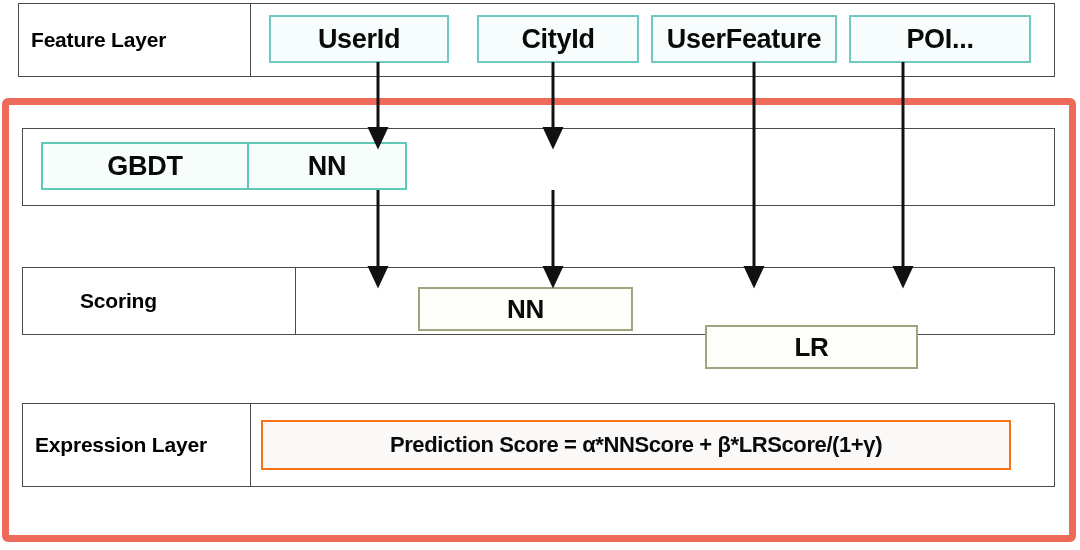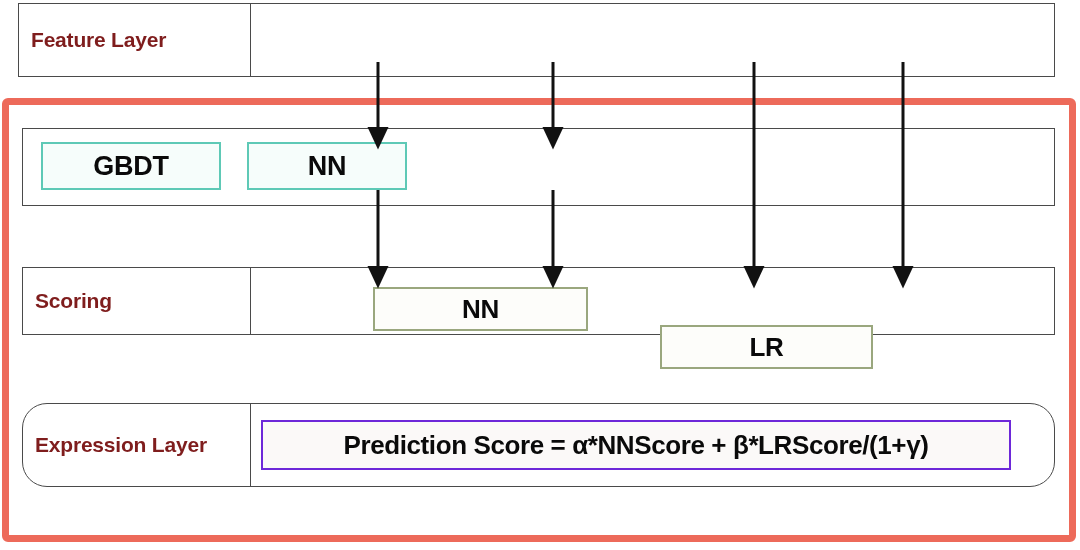--- a/index.html
+++ b/index.html
@@ -45,21 +45,21 @@
     align-items: stretch;
   }
   .row-label {
     box-sizing: border-box;
     border-right: 1.5px solid #4a4a4a;
     display: flex;
     align-items: center;
     padding-left: 12px;
     font-size: 21px;
     font-weight: bold;
-    color: #7f1d1d;
+    color: #000000;
     letter-spacing: -0.2px;
     flex: 0 0 auto;
     text-align: right;
   }
   .row-body {
     position: relative;
     flex: 1 1 auto;
   }
 
   
@@ -86,23 +86,23 @@
     font-size: 27px;
     letter-spacing: -0.3px;
   }
   .node-scoring {
     border: 2px solid #9aa77e;
     background: #fdfdfa;
     font-size: 26px;
     letter-spacing: -0.3px;
   }
   .node-expression {
-    border: 2px solid #6d28d9;
+    border: 2px solid #f97316;
     background: #fbf9f8;
-    font-size: 26px;
+    font-size: 22px;
     letter-spacing: -0.4px;
   }
 
   
   .arrow-layer {
     position: absolute;
     left: 0; top: 0;
     width: 1080px;
     height: 550px;
     pointer-events: none;
@@ -110,38 +110,44 @@
 </style>
 </head>
 <body>
 
 <div class="canvas">
 
   <div class="highlight-frame"></div>
 
   <div class="row" style="left:18px; top:3px; width:1037px; height:74px;">
     <div class="row-label" style="width:232px;">Feature Layer</div>
+    <div class="row-body">
+      <div class="node node-feature" style="left:18px; top:11px; width:180px; height:48px;">UserId</div>
+      <div class="node node-feature" style="left:226px; top:11px; width:162px; height:48px;">CityId</div>
+      <div class="node node-feature" style="left:400px; top:11px; width:186px; height:48px;">UserFeature</div>
+      <div class="node node-feature" style="left:598px; top:11px; width:182px; height:48px;">POI...</div>
+    </div>
   </div>
 
   <div class="row" style="left:22px; top:128px; width:1033px; height:78px;">
     <div class="row-body">
-      <div class="node node-transform" style="left:18px; top:13px; width:180px; height:48px;">GBDT</div>
+      <div class="node node-transform" style="left:18px; top:13px; width:208px; height:48px;">GBDT</div>
       <div class="node node-transform" style="left:224px; top:13px; width:160px; height:48px;">NN</div>
     </div>
   </div>
 
-  <div class="row" style="left:22px; top:267px; width:1033px; height:68px;">
+  <div class="row" style="left:22px; top:267px; width:1033px; height:68px;padding-left:45px;">
     <div class="row-label" style="width:228px;">Scoring</div>
     <div class="row-body">
       <div class="node node-scoring" style="left:122px; top:19px; width:215px; height:44px;">NN</div>
       <div class="node node-scoring" style="left:409px; top:19px; width:213px; height:44px;margin-top:38px;">LR</div>
     </div>
   </div>
 
-  <div class="row" style="left:22px; top:403px; width:1033px; height:84px;border-radius:25px;">
+  <div class="row" style="left:22px; top:403px; width:1033px; height:84px;">
     <div class="row-label" style="width:228px;">Expression Layer</div>
     <div class="row-body">
       <div class="node node-expression" style="left:10px; top:16px; width:750px; height:50px;">Prediction Score = α*NNScore + β*LRScore/(1+γ)</div>
     </div>
   </div>
 
   <svg class="arrow-layer" viewBox="0 0 1080 550" width="1080" height="550">
     <defs>
       <marker id="ah" markerWidth="9" markerHeight="9" refX="4.2" refY="4" orient="auto" markerUnits="strokeWidth">
         <path d="M0.5,0.5 L8,4 L0.5,7.5 z" fill="#111111"></path>

